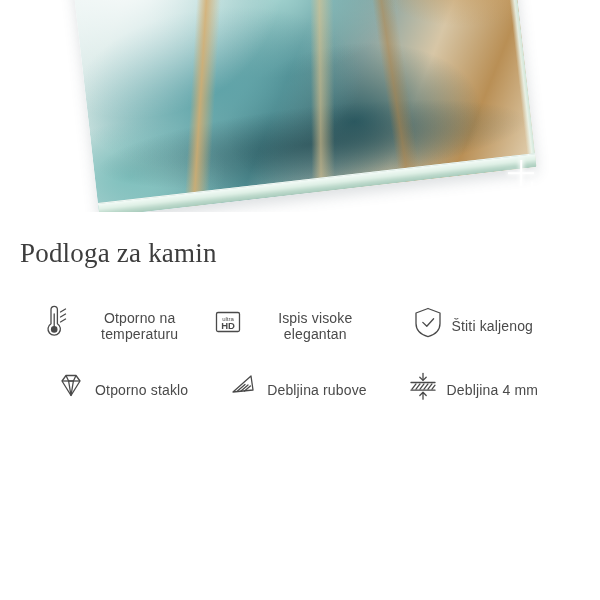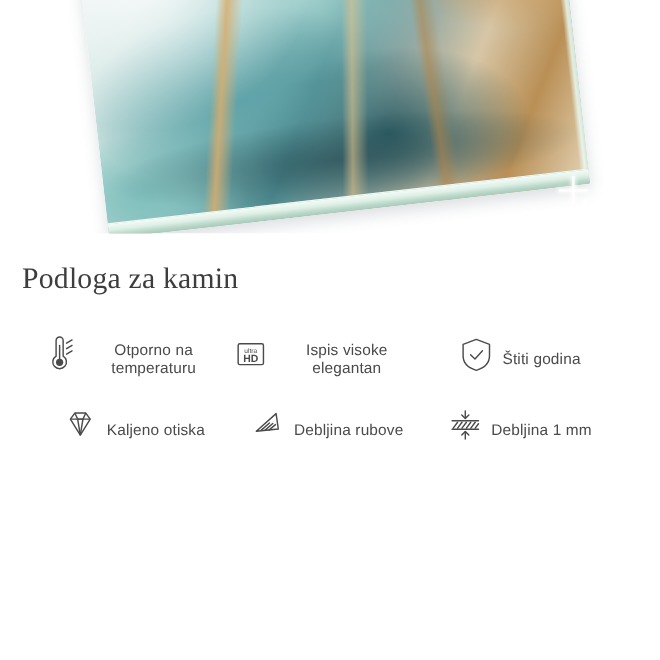--- a/index.html
+++ b/index.html
@@ -213,34 +213,34 @@
         <div class="feature-label">Ispis visoke elegantan</div>
       </div>
 
       <div class="feature">
         <div class="feature-icon">
           <svg width="44" height="44" viewBox="0 0 44 44" fill="none" stroke="#4a4a4a" stroke-width="1.3" stroke-linecap="round" stroke-linejoin="round">
             <path d="M22 8.5 L34 13 v10.5 c0 7.2 -5.4 11.3 -12 13.2 c-6.6 -1.9 -12 -6 -12 -13.2 V13 z"></path>
             <polyline points="16.8,22.4 20.8,26.3 27.6,18.8"></polyline>
           </svg>
         </div>
-        <div class="feature-label">Štiti godina</div>
+        <div class="feature-label">Štiti kaljenog</div>
       </div>
 
       <div class="feature">
         <div class="feature-icon">
           <svg width="44" height="44" viewBox="0 0 44 44" fill="none" stroke="#4a4a4a" stroke-width="1.3" stroke-linejoin="round">
             <path d="M13 17 L17 11.5 H27 L31 17 L22 31.5 Z"></path>
             <path d="M13 17 H31"></path>
             <path d="M17 11.5 L19.6 17 L22 31.5"></path>
             <path d="M27 11.5 L24.4 17 L22 31.5"></path>
             <path d="M19.6 17 H24.4"></path>
           </svg>
         </div>
-        <div class="feature-label">Kaljeno otiska</div>
+        <div class="feature-label">Otporno staklo</div>
       </div>
 
       <div class="feature">
         <div class="feature-icon">
           <svg width="44" height="44" viewBox="0 0 44 44" fill="none" stroke="#4a4a4a" stroke-width="1.3" stroke-linecap="round" stroke-linejoin="round">
             <path d="M12 28 L30 12 L32 26 Z"></path>
             <line x1="16.5" y1="27" x2="24" y2="20.5"></line>
             <line x1="20" y1="27" x2="27" y2="21"></line>
             <line x1="23.5" y1="27" x2="29.4" y2="22"></line>
           </svg>
@@ -259,18 +259,18 @@
             <line x1="15" y1="25.2" x2="19" y2="19.9"></line>
             <line x1="19" y1="25.2" x2="23" y2="19.9"></line>
             <line x1="23" y1="25.2" x2="27" y2="19.9"></line>
             <line x1="27" y1="25.2" x2="31" y2="19.9"></line>
             <line x1="31" y1="25.2" x2="34" y2="21.2"></line>
             <line x1="10" y1="26.2" x2="34" y2="26.2"></line>
             <line x1="22" y1="35.2" x2="22" y2="28.7"></line>
             <polyline points="18.8,31.5 22,28.3 25.2,31.5"></polyline>
           </svg>
         </div>
-        <div class="feature-label">Debljina 1 mm</div>
+        <div class="feature-label">Debljina 4 mm</div>
       </div>
 
     </div>
   </div>
 </div>
 
 </body></html>

